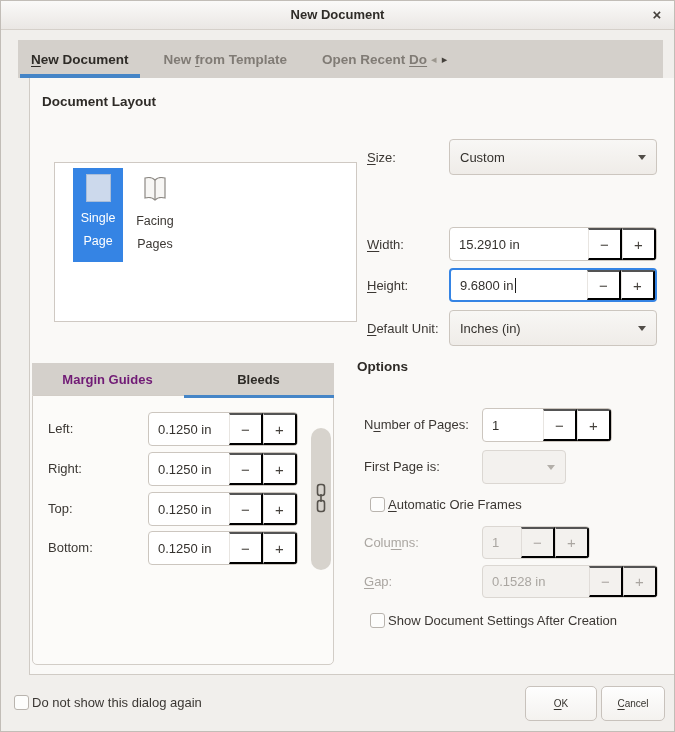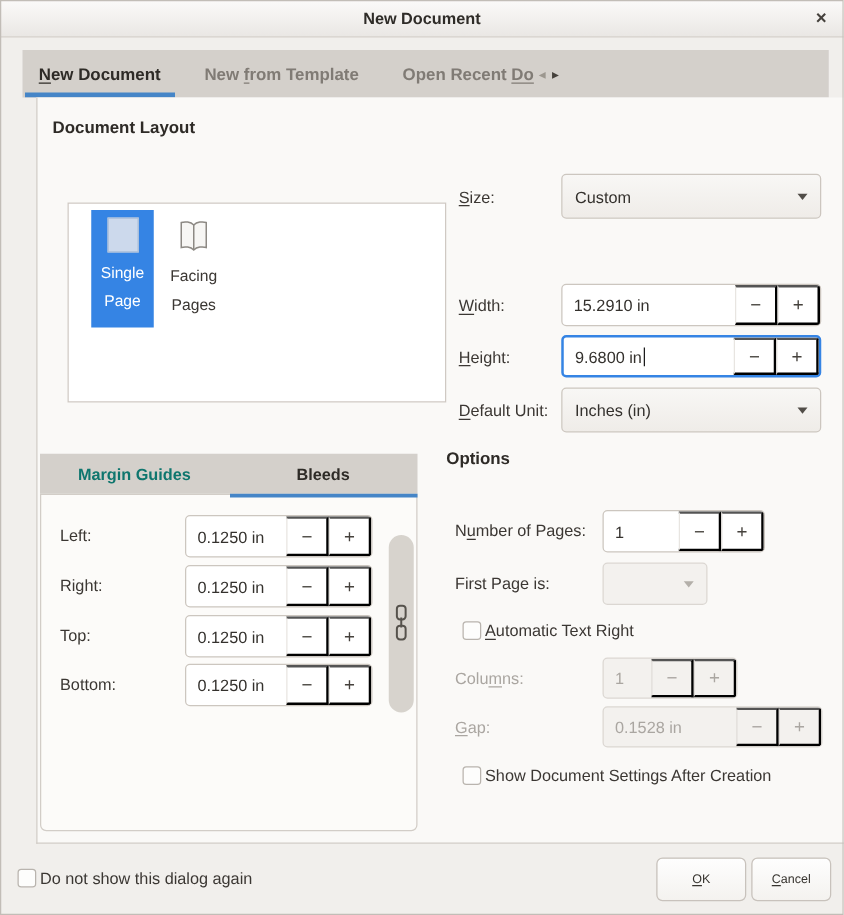--- a/index.html
+++ b/index.html
@@ -64,21 +64,21 @@
     border-left:1px solid #e8e5e1;color:#45413c;font-size:15px;background:none;padding:0;}
   .spinbox.focused{border:2px solid #3584e4;}
   .spinbox.disabled{background:#f3f1ee;border-color:#dbd7d2;}
   .spinbox.disabled .spin-val,.spinbox.disabled .spin-btn{color:#aaa6a1;}
   .spinbox.disabled .spin-btn{border-left-color:#e0dcd8;}
   .caret-i{width:1px;height:15px;background:#1b1b1b;margin-left:1px;align-self:center;}
 
   
   .subtabs{position:absolute;left:2px;top:285px;width:302px;height:32px;background:#d4d0cb;display:flex;}
   .subtab{flex:1;display:flex;align-items:center;justify-content:center;font-weight:bold;
-    font-size:13px;color:#0f766e;}
+    font-size:13px;color:#701a75;}
   .subtab.active{color:#2e2b27;}
   .subtab-underline{position:absolute;right:0;bottom:-3px;width:150px;height:3px;background:#4585c7;z-index:2;}
   .bpanel{position:absolute;left:2px;top:317px;width:302px;height:270px;box-sizing:border-box;
     background:#fcfbf9;border:1px solid #d2cdc7;border-radius:0 0 5px 5px;}
   .brow{position:absolute;left:0;width:100%;height:34px;}
   .brow .blabel{position:absolute;left:15px;line-height:34px;color:#3b3733;}
   .brow .spinbox{position:absolute;left:115px;top:0;width:150px;height:34px;}
   .link-btn{position:absolute;left:278px;top:32px;width:20px;height:142px;background:#d7d3cd;
     border:none;border-radius:10px;display:flex;align-items:center;justify-content:center;padding:0;}
 
@@ -285,21 +285,21 @@
     <div class="octrl" style="left:118px;width:84px;">
         <div class="dropdown disabled">
       <span></span>
       <i class="dd-caret"></i>
     </div>
       </div>
   </div>
 
   <div class="checkrow" style="left:340px;top:419px;">
     <span class="checkbox"></span>
-    <span><span class="mn">A</span><span>utomatic Text Right</span></span>
+    <span><span class="mn">A</span><span>utomatic Orie Frames</span></span>
   </div>
 
   <div class="orow" style="left:334px;top:448px;width:293px;height:33px;">
     <span class="olabel disabled" style="line-height:33px;"><span>Colu</span><span class="mn">m</span><span>ns:</span></span>
     <div class="octrl" style="left:118px;width:108px;height:33px;">
         <div class="spinbox disabled">
       <span class="spin-val">
             <span>1</span>
           </span>
       <button class="spin-btn">−</button>

